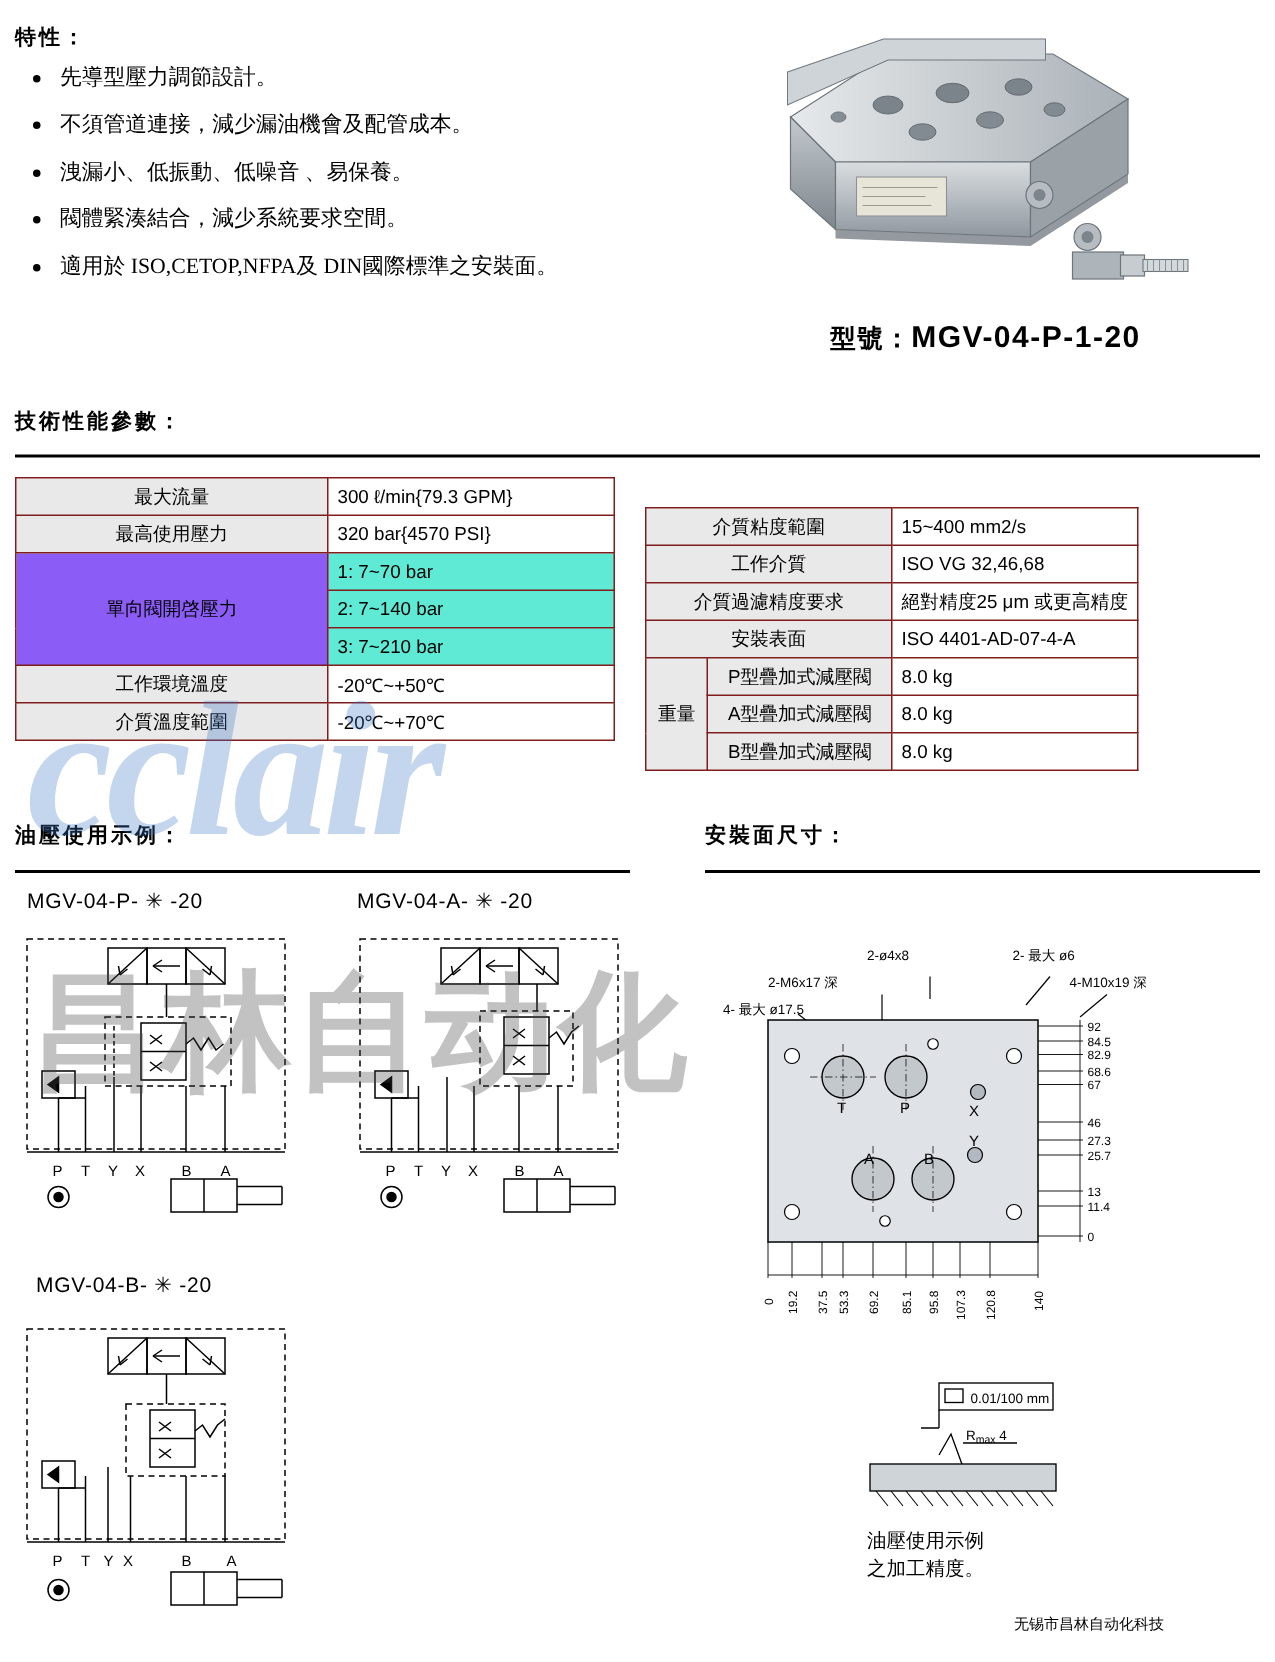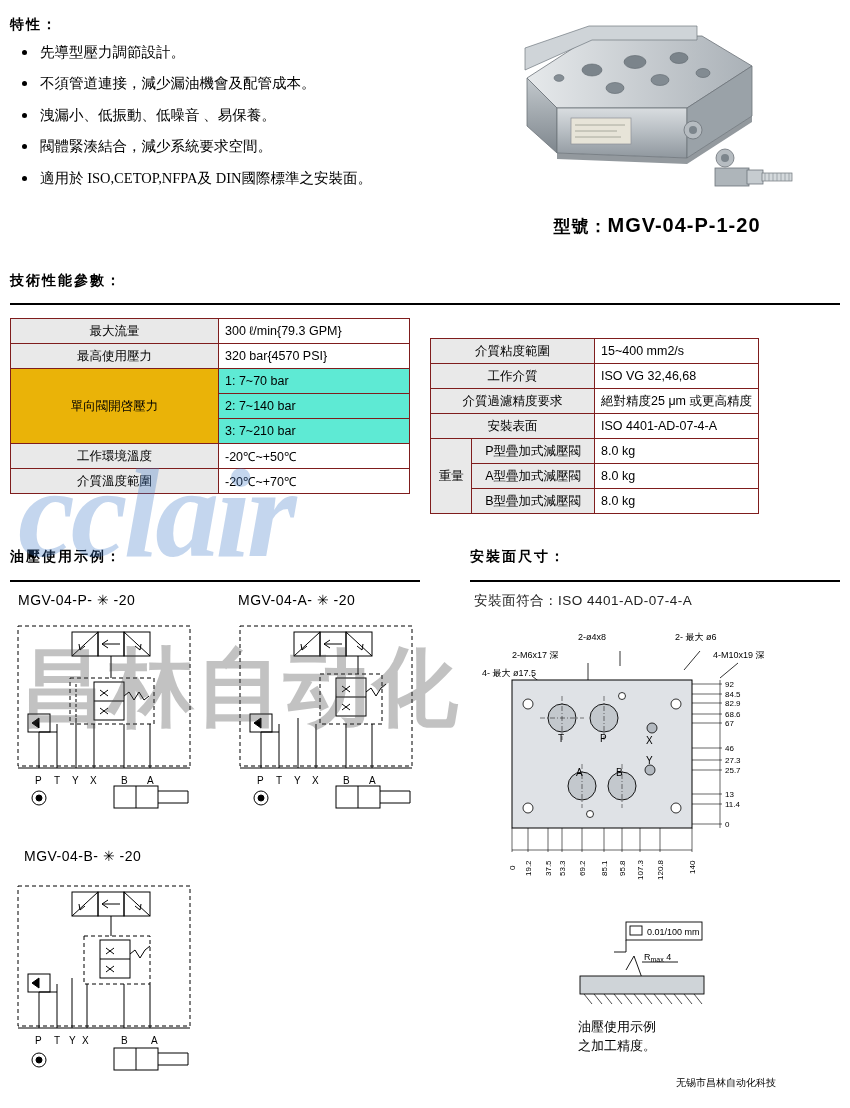--- a/index.html
+++ b/index.html
@@ -130,21 +130,21 @@
   }
   table.spec td.lbl {
     background: #e9e9e9;
     text-align: center;
   }
   table.spec td.val {
     background: #ffffff;
     text-align: left;
   }
   table.spec td.val.shade { background: #5eead4; }
-  table.spec td.lbl.shade { background: #eab308; }
+  table.spec td.lbl.shade { background: #8b5cf6; }
 
   #spec-left  { left: 10px; top: 318px; width: 400px; }
   #spec-right { left: 430px; top: 318px; width: 329px; margin-top: 20px; }
 
   
   #app-title { position: absolute; left: 10px; top: 548px; }
   #dim-title { position: absolute; left: 470px; top: 548px; }
   #app-rule { left: 10px; top: 580px; width: 410px; height: 2px; }
   #dim-rule { left: 470px; top: 580px; width: 370px; height: 2px; }
 
@@ -333,21 +333,20 @@
     </table>
 
   <div class="sec-title" id="app-title">油壓使用示例：</div>
   <div class="sec-title" id="dim-title">安裝面尺寸：</div>
   <div class="rule" id="app-rule"></div>
   <div class="rule" id="dim-rule"></div>
 
   <div class="lbl-abs" id="app-label-p">MGV-04-P- ✳ -20</div>
   <div class="lbl-abs" id="app-label-a">MGV-04-A- ✳ -20</div>
   <div class="lbl-abs" id="app-label-b">MGV-04-B- ✳ -20</div>
-  <div class="lbl-abs" id="dim-note">安裝面符合：ISO 4401-AD-07-4-A</div>
 
   <div style="position:absolute;left:10px;top:618px;">
     <svg width="210" height="215" viewBox="0 0 210 215">
       <g stroke="#000" fill="none" stroke-width="1">
 
         <rect x="8" y="8" width="172" height="140" stroke-dasharray="4 3"></rect>
 
         <rect x="62" y="14" width="26" height="24"></rect>
         <rect x="88" y="14" width="26" height="24"></rect>
         <rect x="114" y="14" width="26" height="24"></rect>

